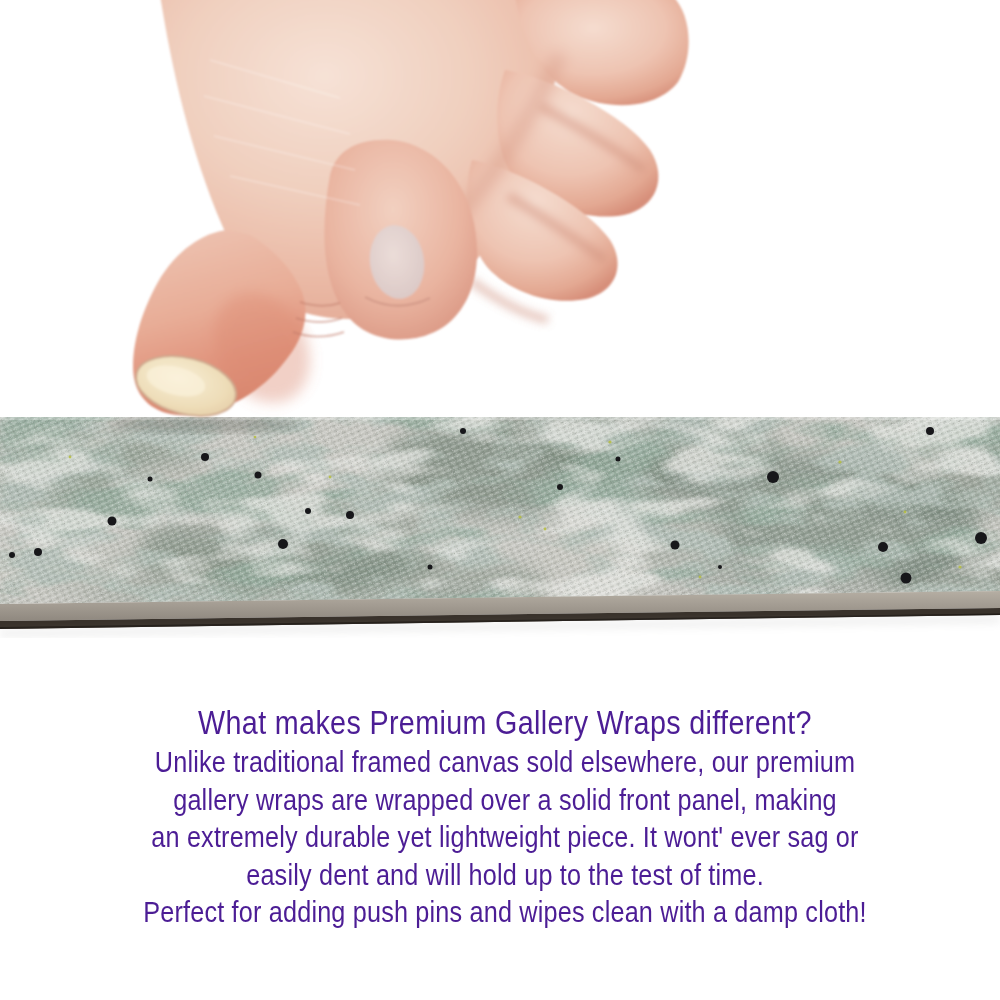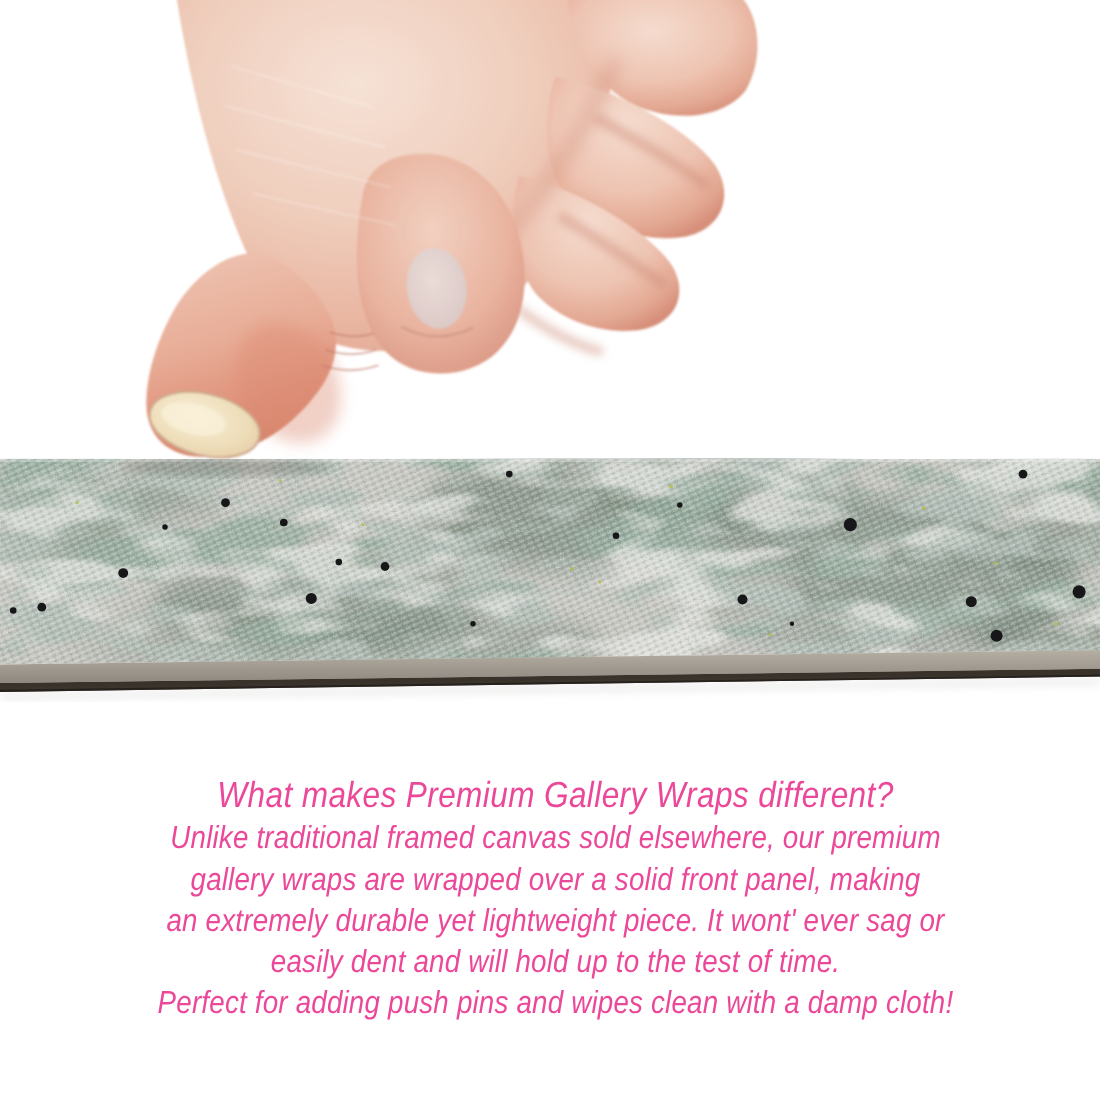--- a/index.html
+++ b/index.html
@@ -6,21 +6,21 @@
   .stage{
     position:relative;width:1000px;height:1000px;background:#ffffff;
     overflow:hidden;font-family:"Liberation Sans",sans-serif;
   }
   
   .hand-svg{position:absolute;top:0;left:0;width:1000px;height:432px;z-index:3;}
   .strip-svg{position:absolute;top:417px;left:0;width:1000px;height:222px;z-index:2;}
   
   .caption{
     position:absolute;left:10px;right:0;top:701px;z-index:4;
-    text-align:center;color:#ec4899;font-style:italic;
+    text-align:center;color:#4c1d95;
   }
   .caption-inner{transform:scaleX(0.87);transform-origin:50% 0;}
   .caption-heading{
     font-size:33px;line-height:43px;font-weight:400;letter-spacing:.4px;
   }
   .caption-line{
     font-size:29px;line-height:37.6px;font-weight:400;letter-spacing:.2px;
   }
 </style>
 </head>

